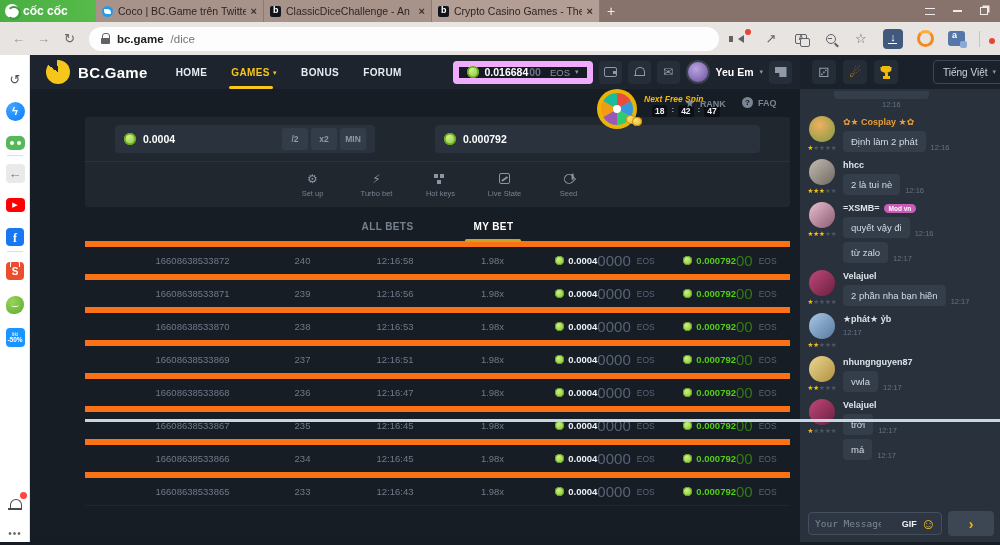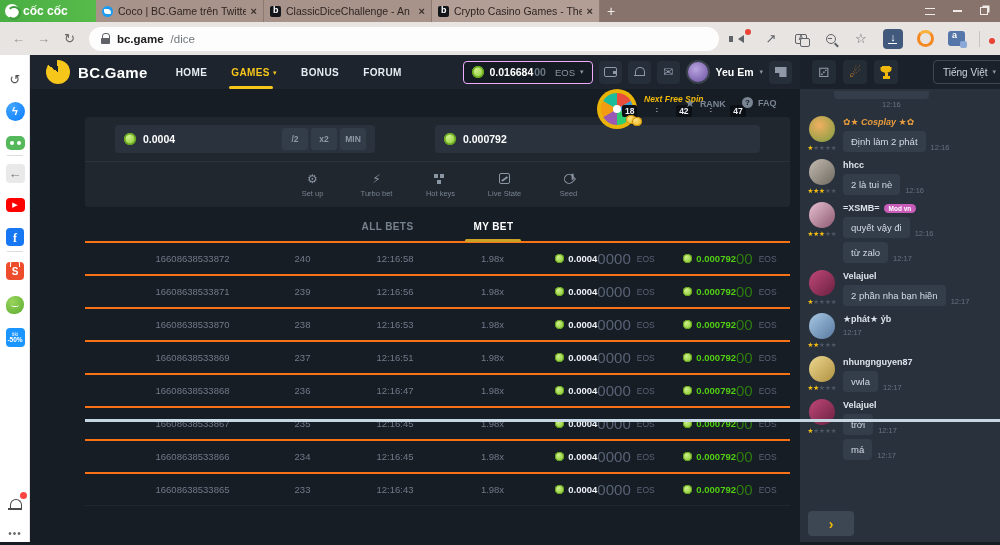--- a/index.html
+++ b/index.html
@@ -91,21 +91,21 @@
   .appheader { position:absolute; left:0; top:0; width:770px; height:34px; background:#1d242d; display:flex; align-items:center; }
   .bc-logo { margin-left:16px; width:24px; height:24px; border-radius:50%; background:conic-gradient(from 305deg,#1d242d 0 50deg,#f7c61b 50deg 360deg); position:relative; }
   .bc-logo::after { content:""; position:absolute; left:7px; top:6px; width:4px; height:4px; background:#1d242d; border-radius:50%; }
   .bc-name { color:#fff; font-size:15px; font-weight:bold; margin-left:8px; letter-spacing:.3px; }
   .mainnav { display:flex; gap:24px; margin-left:28px; }
   .nav-item { font-size:10px; font-weight:bold; color:#e8edf3; letter-spacing:.4px; position:relative; padding:11px 0; }
   .nav-item.active { color:#f7c61b; }
   .nav-item.active::before { content:""; position:absolute; left:-2px; bottom:0; width:44px; height:3px; background:#f7c61b; border-radius:2px; }
   .nav-item .caret { font-size:7px; vertical-align:1px; }
   .hdr-right { display:flex; align-items:center; margin-left:auto; gap:6px; padding-right:8px; }
-  .balance { height:23px; background:#151b22; border:1px solid #f0abfc; border-radius:4px; display:flex; align-items:center; gap:5px; padding:0 8px; }
+  .balance { height:23px; background:#151b22; border:6px solid #f0abfc; border-radius:4px; display:flex; align-items:center; gap:5px; padding:0 8px; }
   .coin { display:inline-block; width:12px; height:12px; border-radius:50%; background:radial-gradient(circle at 35% 30%,#d0f08a,#7fc427); box-shadow:inset 0 0 0 1.5px #63a31a; }
   .coin.sm { width:9px; height:9px; box-shadow:inset 0 0 0 1px #63a31a; }
   .bal-main { color:#fff; font-size:10.5px; font-weight:bold; }
   .bal-dim { color:#6b7686; font-size:10.5px; font-weight:bold; margin-left:-4px;}
   .bal-cur { color:#8a94a3; font-size:9.5px; margin-left:4px; }
   .caret-g { color:#8a94a3; font-size:7px; }
   .sq-btn { width:23px; height:23px; background:#262e39; border-radius:4px; display:flex; align-items:center; justify-content:center; color:#8f99a8; font-size:12px; }
   .ic-wallet { width:13px; height:10px; border:1.5px solid #8f99a8; border-radius:2px; position:relative; }
   .ic-wallet::after { content:""; position:absolute; right:-1px; top:2.5px; width:4px; height:3px; background:#8f99a8; }
   .ic-bell2 { position:relative; width:11px; height:11px; }
@@ -129,21 +129,21 @@
   .megaphone { margin-left:12px; width:14px; height:11px; background:#f08c1e; clip-path:polygon(0 35%,55% 0,55% 100%,0 65%); position:relative; }
   .megaphone::after { content:""; position:absolute; left:7px; top:8px; width:5px; height:4px; background:#f08c1e; }
   .banner-text { margin-left:14px; font-size:8.5px; font-weight:bold; color:#e8edf3; letter-spacing:.4px; }
   .banner-text .hl { color:#f7c61b; }
 
   .spin-wheel { position:absolute; left:566px; top:33px; width:42px; height:42px; z-index:6; }
   .spin-coins { position:absolute; left:596px; top:60px; z-index:7; width:16px; height:10px; }
   .spin-coins i { position:absolute; width:10px; height:9px; border-radius:50%; background:radial-gradient(circle at 35% 30%,#ffe084,#eab308); box-shadow:inset 0 0 0 1px #c98d06; }
   .spin-coins i:nth-child(2){ left:6px; top:2px; }
   .spin-label { position:absolute; left:614px; top:39px; color:#f0b90b; font-size:8.5px; font-weight:bold; font-style:italic; z-index:6; }
-  .spin-timer { position:absolute; left:592px; top:50px; display:flex; gap:18px; align-items:flex-start; z-index:6; }
+  .spin-timer { position:absolute; left:622px; top:50px; display:flex; gap:4px; align-items:flex-start; z-index:6; }
   .spin-timer .tbox { background:#0c1015; color:#eef2f7; font-size:8.5px; font-weight:bold; padding:1px 3px; border-radius:2px; }
   .spin-timer .colon { color:#aab3bf; font-size:8px; font-weight:bold; }
   .rankfaq { position:absolute; top:42px; display:flex; align-items:center; gap:5px; color:#7a8594; font-size:9px; font-weight:bold; z-index:6;}
   .rank-pos { left:655px; } .faq-pos { left:712px; }
   .star-ic { color:#7a8594; font-size:11px; }
   .q-circ { width:11px; height:11px; border-radius:50%; background:#7a8594; color:#10151c; font-size:8px; font-weight:bold; display:flex; align-items:center; justify-content:center; }
 
   
   .gamepanel { position:absolute; left:55px; top:62px; width:705px; height:90px; background:#20272f; border-radius:3px; }
   .label-clip { position:absolute; top:0; height:4px; overflow:hidden; font-size:9px; color:#b9a227; }
@@ -168,21 +168,21 @@
 
   
   .betspanel { position:absolute; left:55px; top:156px; width:705px; }
   .bet-tabs { display:flex; justify-content:center; gap:56px; height:30px; align-items:center; }
   .btab { font-size:10px; font-weight:bold; letter-spacing:.4px; color:#77828f; position:relative; padding:6px 2px; }
   .btab.active { color:#fff; }
   .btab.active::after { content:""; position:absolute; left:-6px; right:-6px; bottom:-4px; height:3px; background:#c9a227; border-radius:2px; }
   .thead, .trow { display:grid; grid-template-columns:135px 85px 100px 95px 130px 120px; padding-left:40px; align-items:center; }
   .thead { height:30px; margin-top:4px; }
   .thead span { font-size:8px; color:#5e6875; letter-spacing:.5px; text-align:center; font-weight:bold; }
-  .trow { height:33px; border-top:2px solid #f97316; font-size:9.5px; color:#6f7a89; }
+  .trow { height:33px; border-top:6px solid #f97316; font-size:9.5px; color:#6f7a89; }
   .trow:first-of-type { border-top:none; }
   .trow .cell { text-align:center; }
   .money { display:flex; align-items:center; justify-content:center; gap:4px; }
   .money b { color:#eef2f7; font-size:9.5px; }
   .money i { font-style:normal; color:#586376; font-size:15px; margin-left:-4px; }
   .money u { text-decoration:none; color:#586376; font-size:8.5px; margin-left:2px; }
   .money.profit b { color:#52cf14; }
   .money.profit i { color:#2e7c10; }
   .bottom-line { border-top:1px solid #20272f; height:1px; }
 
@@ -197,21 +197,21 @@
   .av0 { background:radial-gradient(circle at 40% 35%,#f0b060,#7a9a40); }
   .av1 { background:linear-gradient(135deg,#c4bcb2,#6e6860); }
   .av2 { background:linear-gradient(135deg,#e8c0d0,#8c5a72); }
   .av3 { background:linear-gradient(135deg,#c04878,#6a2040); }
   .av4 { background:linear-gradient(135deg,#a8c8e4,#5878a0); }
   .av5 { background:linear-gradient(135deg,#ecd890,#b09040); }
   .stars { position:relative; font-size:6.5px; line-height:8px; color:#4d5764; white-space:nowrap; }
   .stars .sf { position:absolute; left:0; top:0; color:#f0b90b; }
   .mbody { flex:1; min-width:0; }
   .muser { font-size:9px; font-weight:bold; color:#dde3ea; display:flex; align-items:center; gap:4px; margin-top:1px; white-space:nowrap; }
-  .muser.orange { color:#e89c3c;font-style:italic; }
+  .muser.orange { color:#e89c3c; }
   .mod-badge { background:#c85cb8; color:#fff; font-size:6.5px; font-weight:bold; border-radius:6px; padding:1px 5px; }
   .bline { display:flex; align-items:flex-end; gap:5px; margin-top:4px; }
   .bubble { background:#343e4b; color:#d3dae3; font-size:9.5px; padding:5px 8px; border-radius:4px; max-width:128px; }
   .mtime { font-size:7.5px; color:#667382; flex:0 0 auto; }
   .chat-inputbar { position:absolute; left:0; bottom:6px; width:200px; display:flex; align-items:center; gap:6px; padding:0 6px 0 8px; }
   .chat-input-wrap { position:relative; flex:1; height:23px; border:1px solid #434f5c; border-radius:4px; background:#2d3642; display:flex; align-items:center; }
   .chat-input { background:transparent; border:none; outline:none; color:#aab4c2; font-size:9.5px; font-family:"DejaVu Sans Mono",monospace; padding:0 6px; width:78px; }
   .chat-input::placeholder { color:#7d8998; }
   .gif-lbl { color:#eef2f7; font-size:9px; font-weight:bold; margin-left:auto; }
   .smiley { color:#f5c518; font-size:15px; margin:0 5px 0 4px; line-height:14px; }
@@ -726,20 +726,25 @@
               </div>
             <div class="bline">
                 <span class="bubble">má</span>
                 <span class="mtime">12:17</span>
               </div>
           </div>
         </div>
       </div>
 
       <div class="chat-inputbar">
+        <div class="chat-input-wrap">
+          <input class="chat-input" type="text" placeholder="Your Message" style="">
+          <span class="gif-lbl">GIF</span>
+          <span class="smiley">☺</span>
+        </div>
         <span class="send-btn">›</span>
       </div>
     </div>
 
   </div>
 
   <div class="bottomstrip"></div>
 </div>
 
 </body></html>

